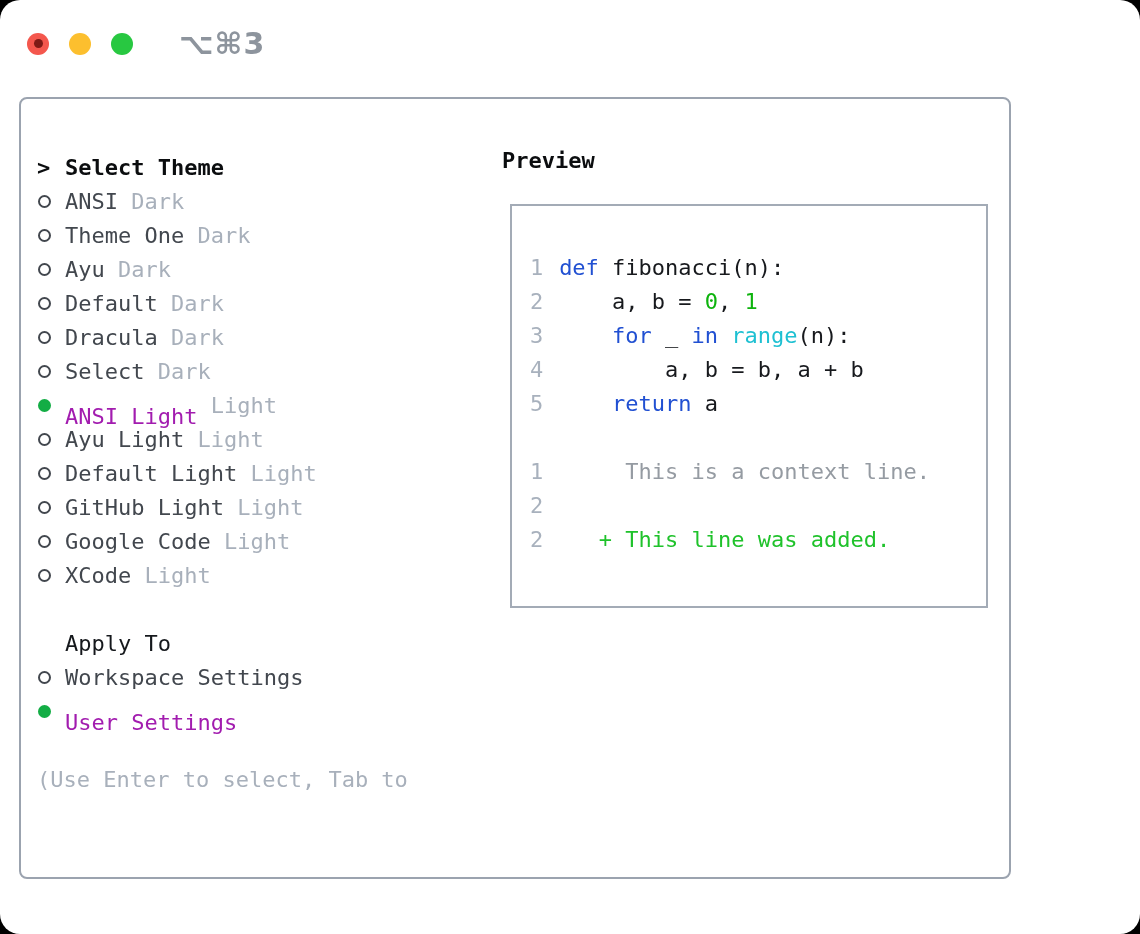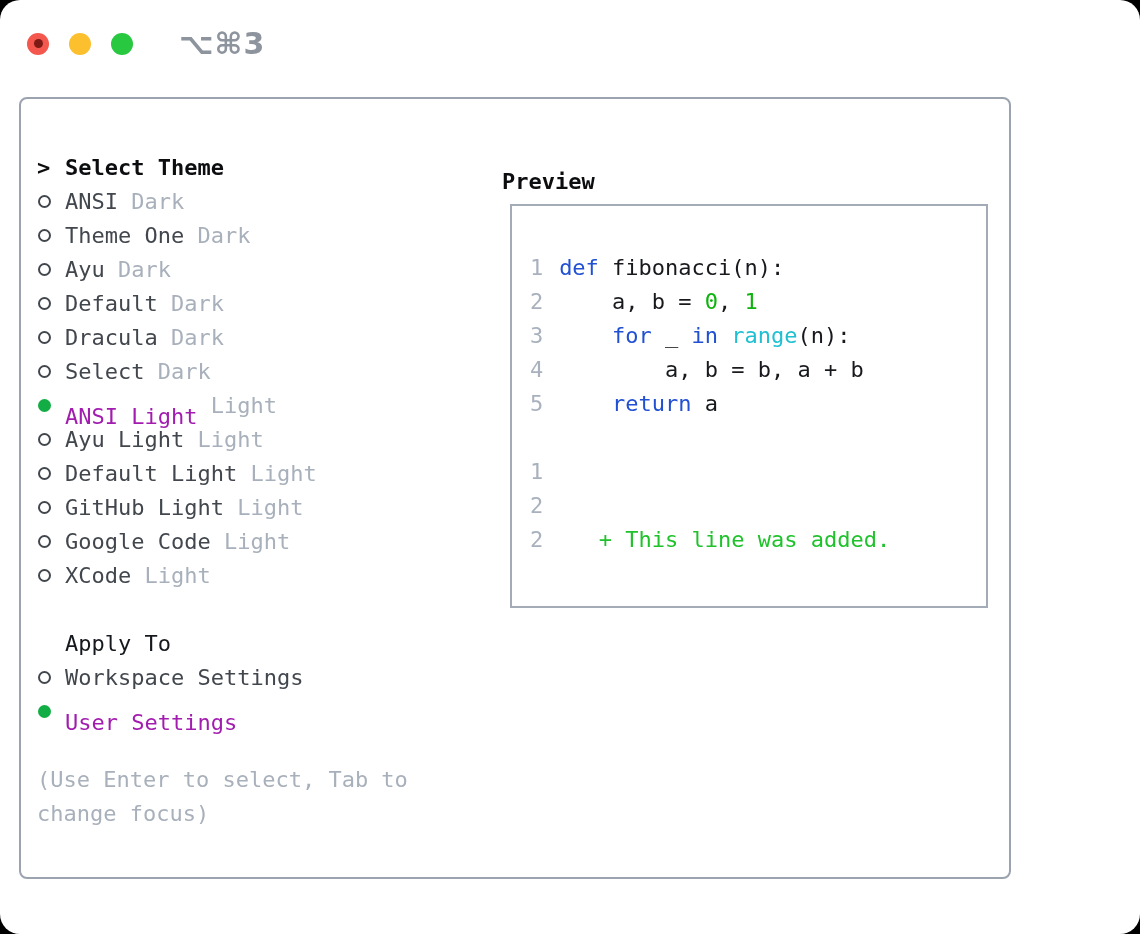--- a/index.html
+++ b/index.html
@@ -115,21 +115,21 @@
   }
   .apply-title { color: #15181c; }
   .help-line {
     color: #a8b0bb;
   }
 
   
   .preview-title {
     position: absolute;
     left: 481px;  
-    top: 65px;
+    top: 44px;
     height: 34px;
     display: flex;
     align-items: center;
     font-size: 22px;
     font-weight: bold;
     color: #0b0d0f;
   }
   .preview-box {
     position: absolute;
     left: 489px;  
@@ -279,21 +279,20 @@
 
   <div class="row apply-item selected">
     <span class="marker"><span class="radio"></span></span>
     <span class="item-label">User Settings</span>
   </div>
 </div>
 
       <div class="row blank"></div>
 
       <div class="row help-line">(Use Enter to select, Tab to</div>
-      <div class="row help-line">change focus)</div>
     </div>
 
     <div class="preview-title">Preview</div>
 
     <div class="preview-box">
       <div class="code-area" id="code-area">
   <div class="code-row">
     <span class="code-num">1</span><span class="code-segs"><span class="c-keyword">def</span><span class="c-fg"> fibonacci(n):</span></span>
   </div>
 
@@ -311,21 +310,21 @@
 
   <div class="code-row">
     <span class="code-num">5</span><span class="code-segs"><span class="c-fg">    </span><span class="c-keyword">return</span><span class="c-fg"> a</span></span>
   </div>
 
   <div class="code-row">
     <span class="code-num"></span><span class="code-segs"></span>
   </div>
 
   <div class="code-row">
-    <span class="code-num">1</span>
+    <span class="code-num">1</span><span class="code-segs"><span class="c-muted">     This is a context line.</span></span>
   </div>
 
   <div class="code-row">
     <span class="code-num">2</span>
   </div>
 
   <div class="code-row">
     <span class="code-num">2</span><span class="code-segs"><span class="c-added">   + This line was added.</span></span>
   </div>
 </div>

